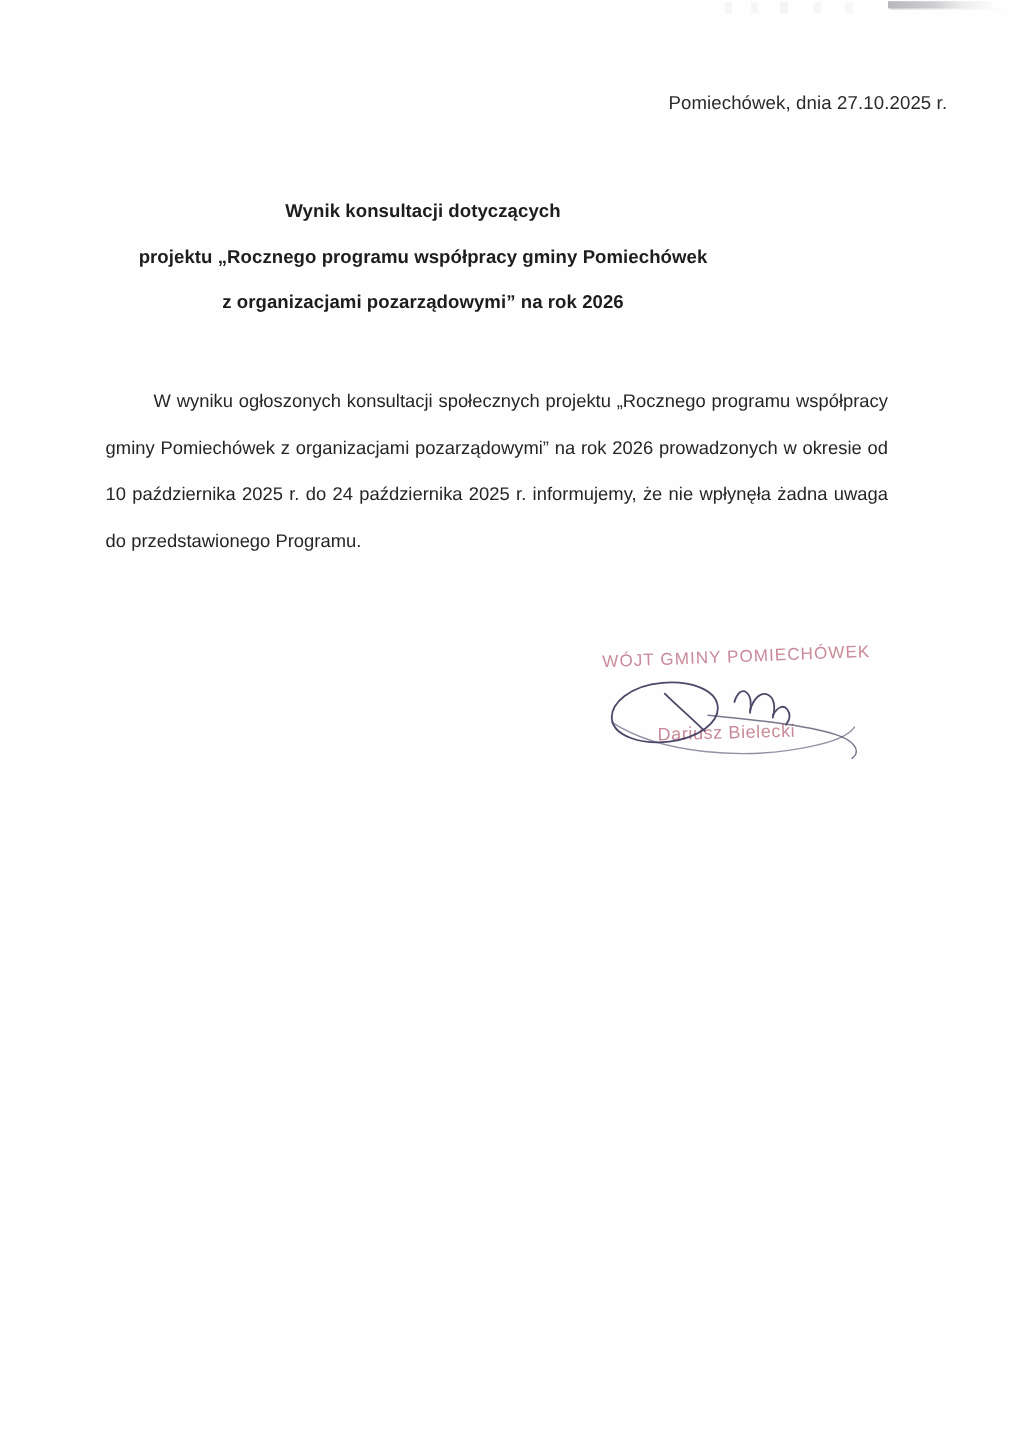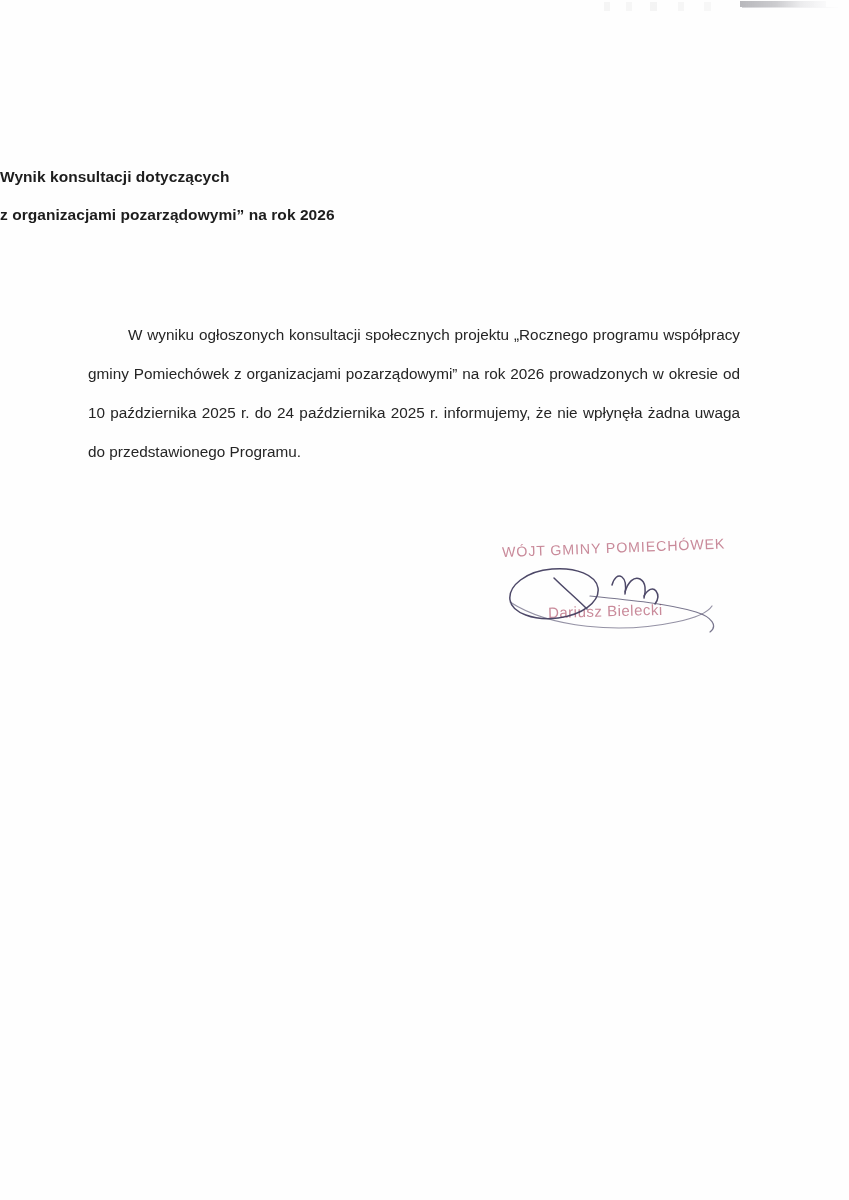--- a/index.html
+++ b/index.html
@@ -74,21 +74,21 @@
     color: #2a2a2a;
     white-space: nowrap;
   }
 
   
   .title-block {
     position: absolute;
     top: 158px;
     left: 0;
     width: 705px;
-    text-align: left;
+    text-align: center;
   }
   .title-line {
     font-size: 15.5px;
     font-weight: bold;
     line-height: 38px;
     color: #1d1d1d;
     letter-spacing: 0.05px;
     white-space: nowrap;
   }
 
@@ -153,23 +153,25 @@
 <body>
 
 <div class="page">
 
   <div class="scan-artifacts">
     <div class="artifact-dots"></div>
     <div class="artifact-smudge"></div>
     <div class="artifact-rule"></div>
   </div>
 
+  <div class="date-line">Pomiechówek, dnia 27.10.2025 r.</div>
 
   <div class="title-block">
     <div class="title-line">Wynik konsultacji dotyczących</div>
+    <div class="title-line">projektu „Rocznego programu współpracy gminy Pomiechówek</div>
     <div class="title-line">z organizacjami pozarządowymi” na rok 2026</div>
   </div>
 
   <div class="body-block">
     <p class="para">W wyniku ogłoszonych konsultacji społecznych projektu „Rocznego programu współpracy gminy Pomiechówek z organizacjami pozarządowymi” na rok 2026 prowadzonych w okresie od 10 października 2025 r. do 24 października 2025 r. informujemy, że nie wpłynęła żadna uwaga do przedstawionego Programu.</p>
   </div>
 
   <div class="signature-area">
 
     <div class="stamp-office">WÓJT GMINY POMIECHÓWEK</div>

